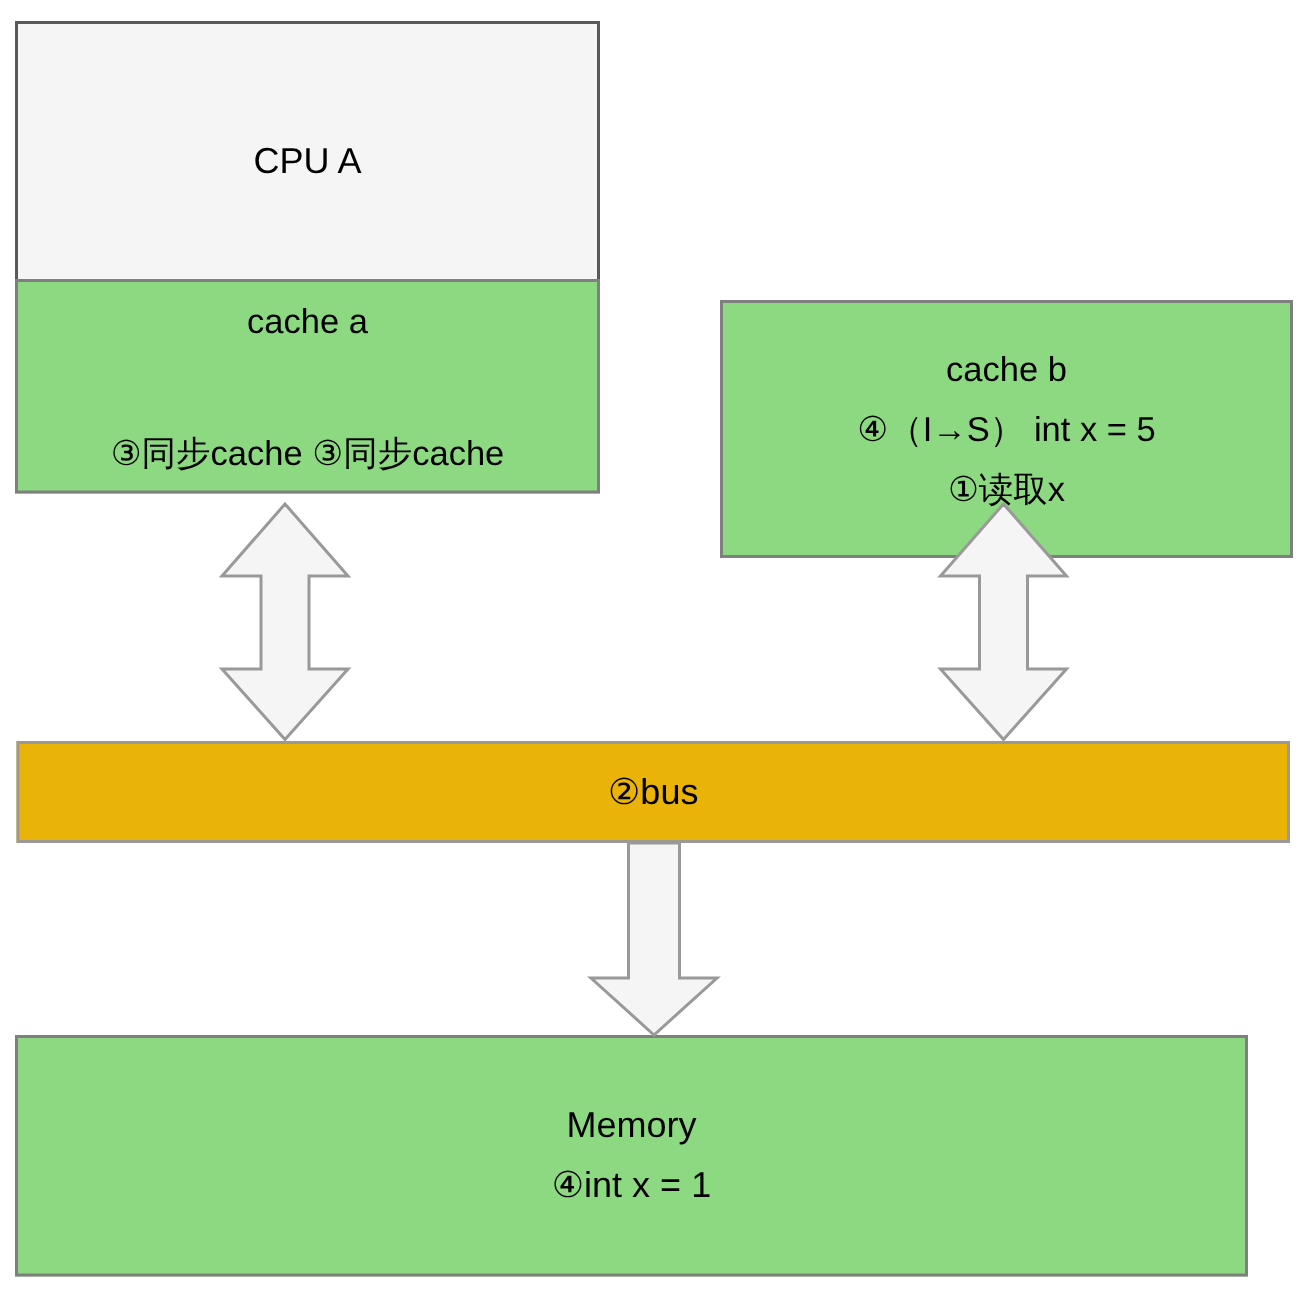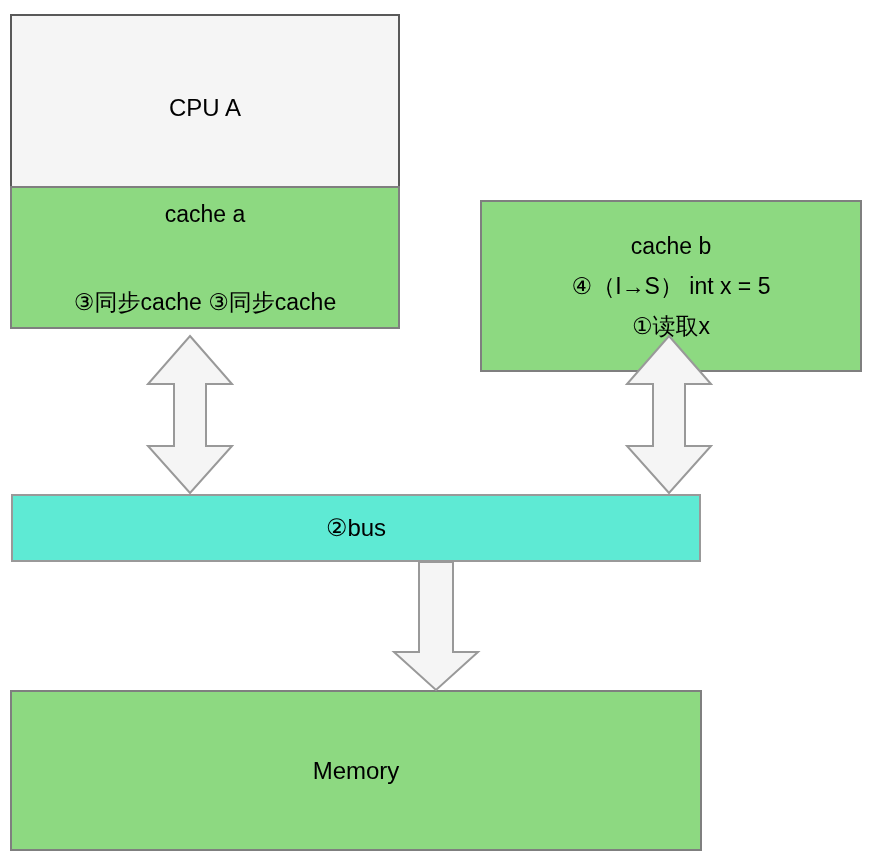--- a/index.html
+++ b/index.html
@@ -47,27 +47,27 @@
   }
   .cache-b {
     left: 480px; top: 200px; width: 382px; height: 172px;
   }
   .cache .line,
   .memory .line {
     line-height: 40px;
     white-space: nowrap;
   }
   .bus {
-    left: 11px; top: 494px; width: 690px; height: 68px;
-    background: #5eead4;
+    left: 11px; top: 494px; width: 849px; height: 68px;
+    background: #eab308;
     border: 2px solid #999999;
     font-size: 24px;
   }
   .memory {
-    left: 10px; top: 690px; width: 692px; height: 161px;
+    left: 10px; top: 690px; width: 822px; height: 161px;
     background: #8dd981;
     border: 2px solid #7f7f7f;
     font-size: 24px;
   }
   .arrows {
     position: absolute;
     left: 0; top: 0;
     width: 872px;
     height: 866px;
     pointer-events: none;
@@ -98,20 +98,21 @@
     <div class="line">④（I→S） int x = 5</div>
     <div class="line">①读取x</div>
   </div>
 
   <div class="box bus">
     <span>②bus</span>
   </div>
 
   <div class="box memory">
     <div class="line">Memory</div>
+    <div class="line">④int x = 1</div>
   </div>
 
   <svg class="arrows" viewBox="0 0 872 866" xmlns="http://www.w3.org/2000/svg">
     <polygon points="190,336 232,384 206,384 206,446 232,446 190,493 148,446 174,446 174,384 148,384"></polygon>
     <polygon points="669,336 711,384 685,384 685,446 711,446 669,493 627,446 653,446 653,384 627,384"></polygon>
     <polygon points="419,562 453,562 453,652 478,652 436,690 394,652 419,652"></polygon>
   </svg>
 
 </div>
 

